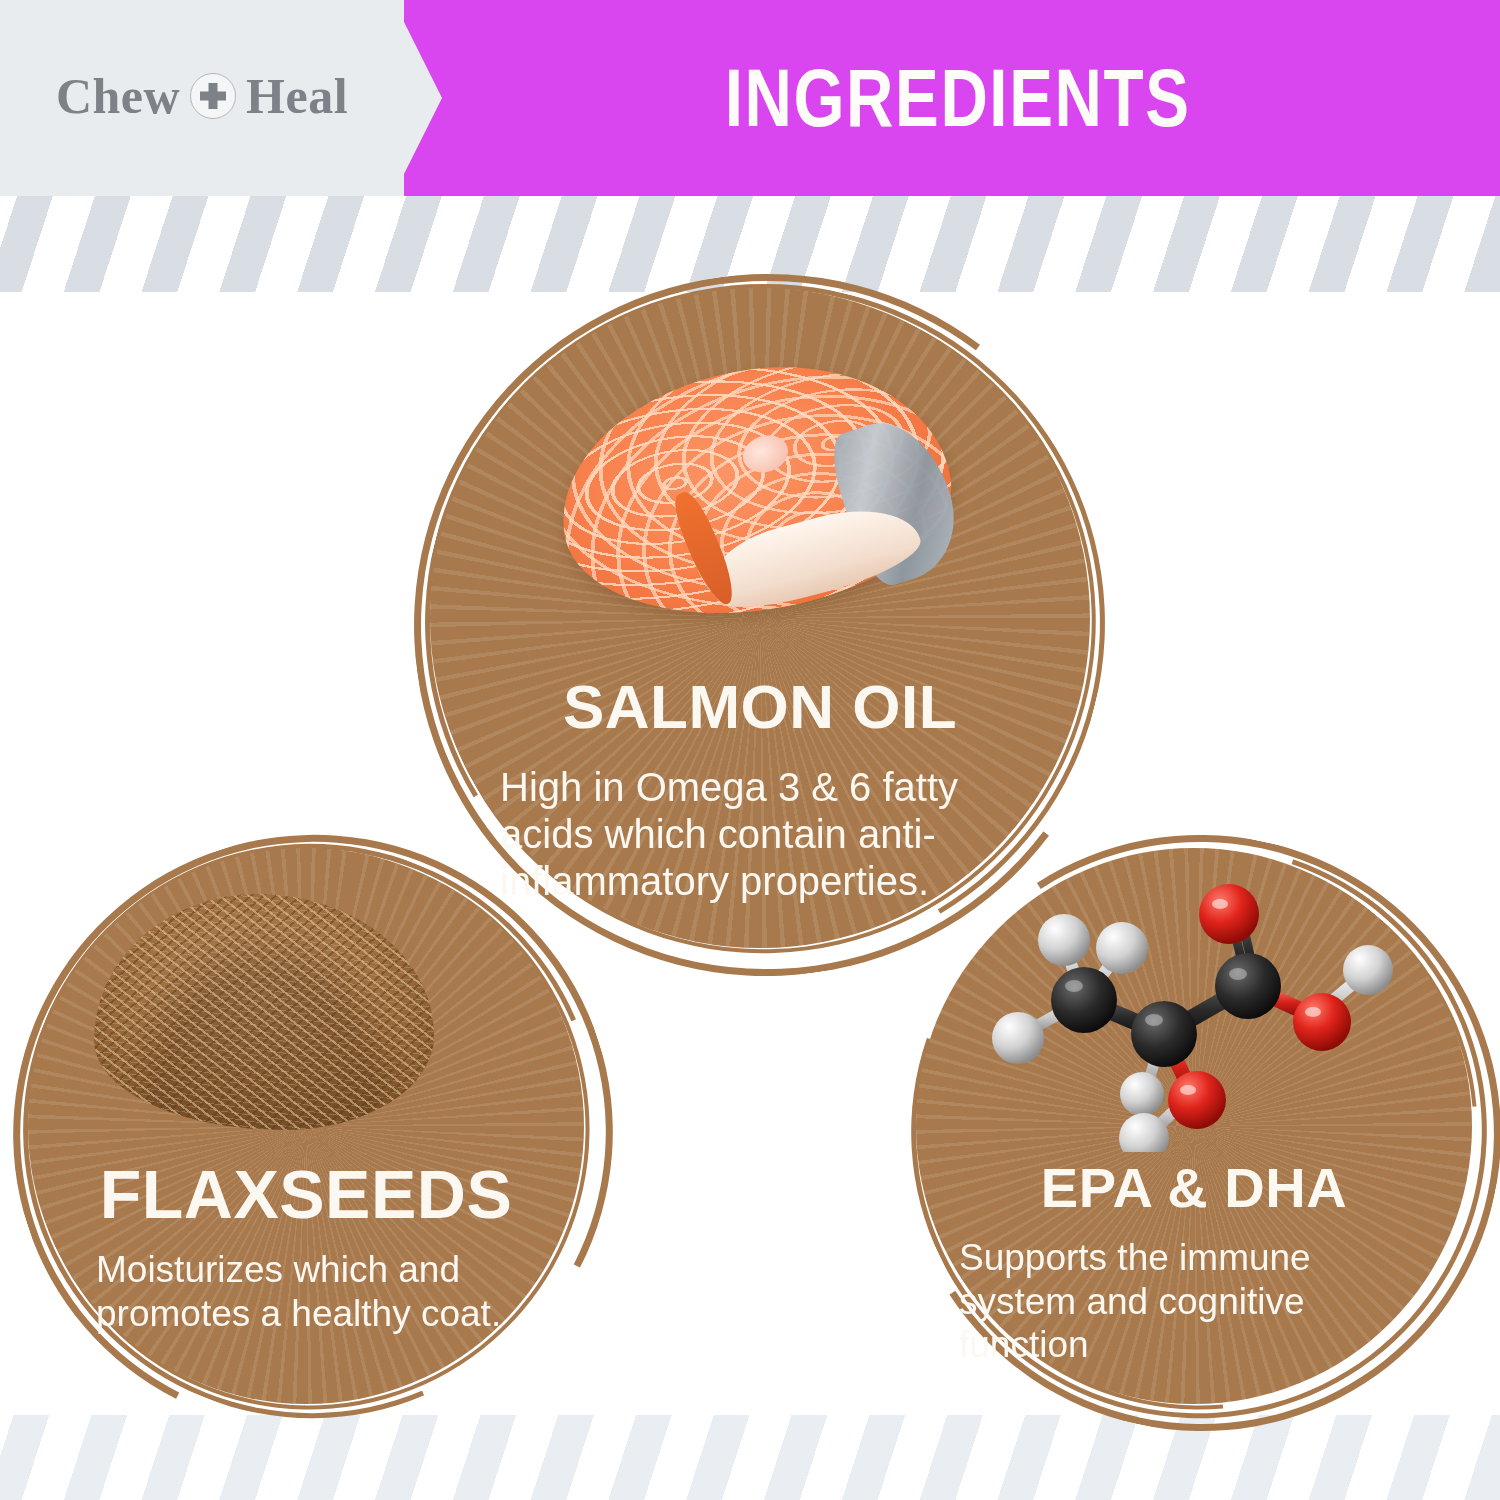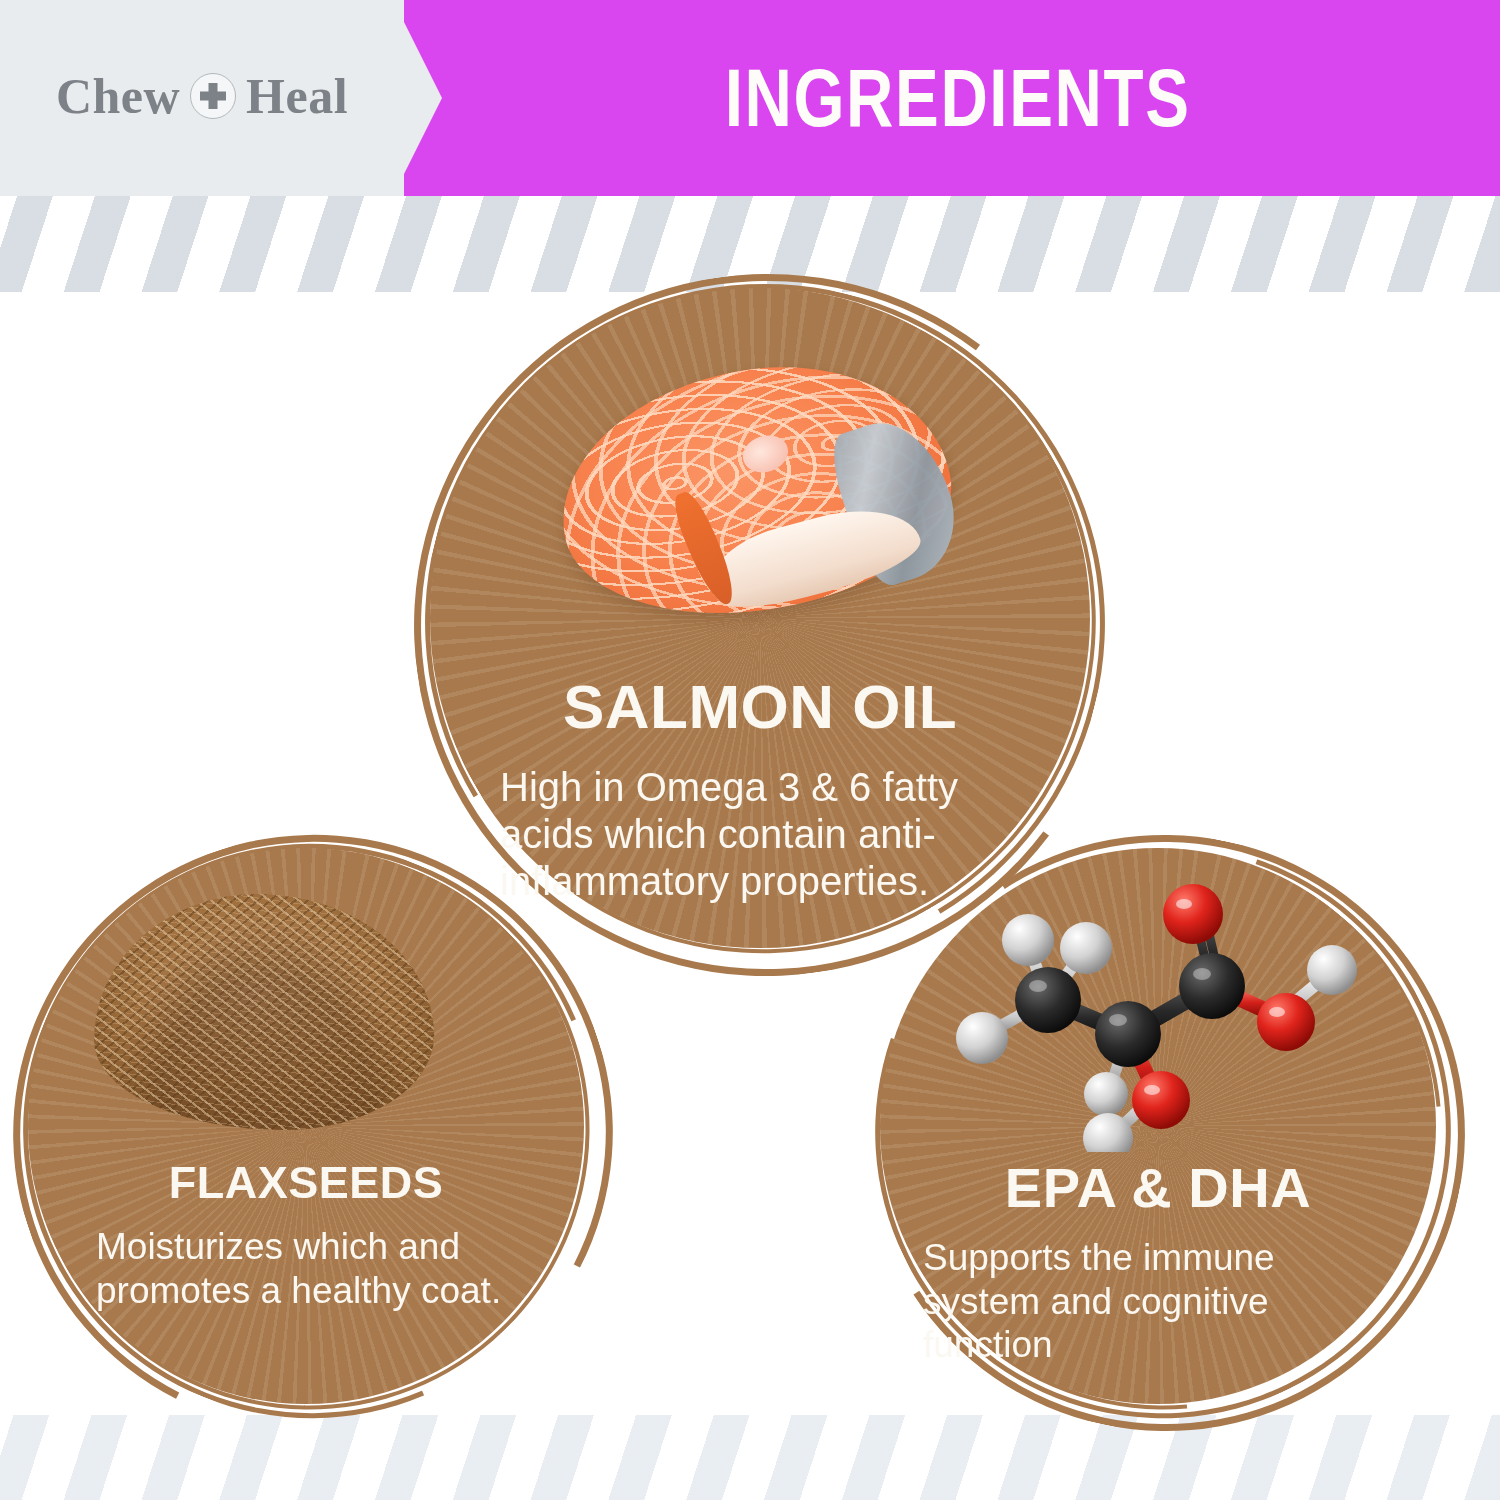--- a/index.html
+++ b/index.html
@@ -109,24 +109,24 @@
     font-family:"Liberation Sans",sans-serif;
     line-height:1.18;
   }
 
   
   #salmon-circle{left:430px;top:288px;width:660px;height:660px;}
   #salmon-circle .c-title{font-size:62px;margin-top:388px;}
   #salmon-circle .c-desc{font-size:40px;margin-top:26px;width:520px;}
 
   #flax-circle{left:28px;top:848px;width:556px;height:556px;}
-  #flax-circle .c-title{font-size:45px;margin-top:312px;}
+  #flax-circle .c-title{font-size:68px;margin-top:312px;}
   #flax-circle .c-desc{font-size:37px;margin-top:20px;width:420px;}
 
-  #epa-circle{left:880px;top:848px;width:556px;height:556px;}
+  #epa-circle{left:916px;top:848px;width:556px;height:556px;}
   #epa-circle .c-title{font-size:56px;margin-top:312px;}
   #epa-circle .c-desc{font-size:37px;margin-top:20px;width:470px;}
 
   
   .salmon-art{position:absolute;left:120px;top:62px;width:420px;height:300px;}
   .salmon-body{
     position:absolute;left:10px;top:20px;width:390px;height:240px;
     background:radial-gradient(ellipse at 45% 40%, #fb9566 0%, #f8824e 45%, #f1743f 72%, #e86a36 100%);
     border-radius:52% 48% 50% 50% / 56% 58% 42% 44%;
     transform:rotate(-9deg);

